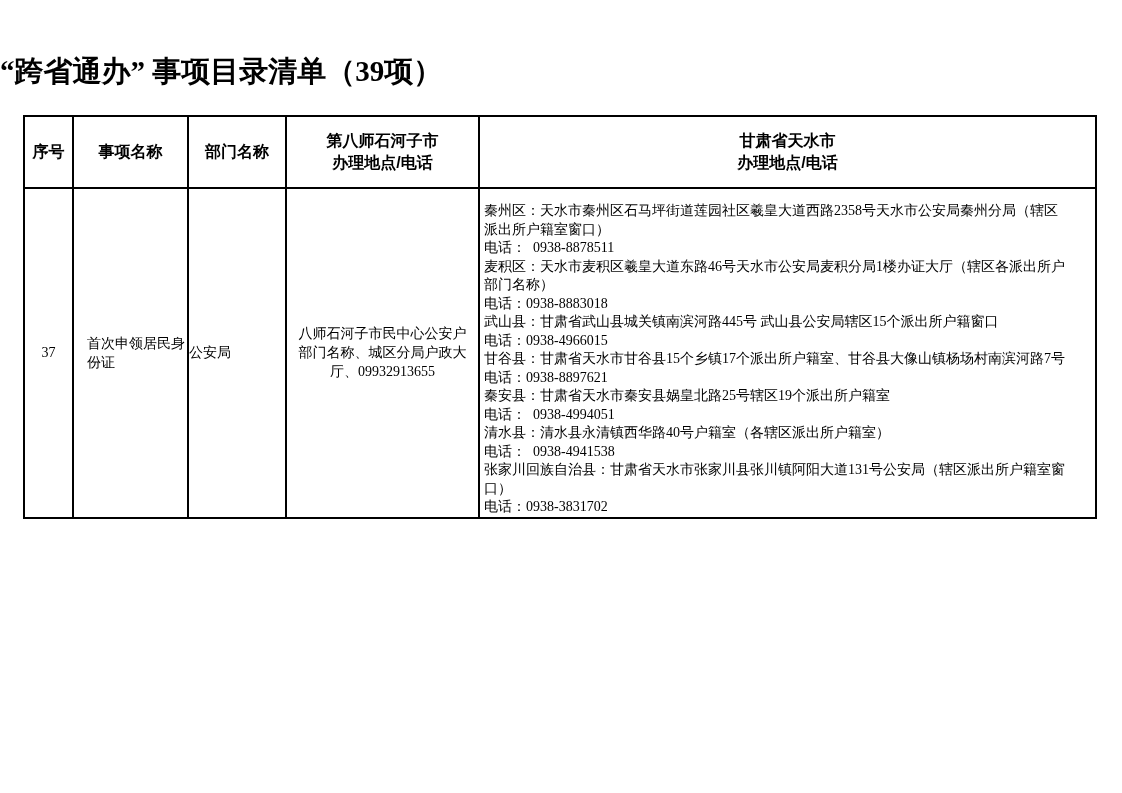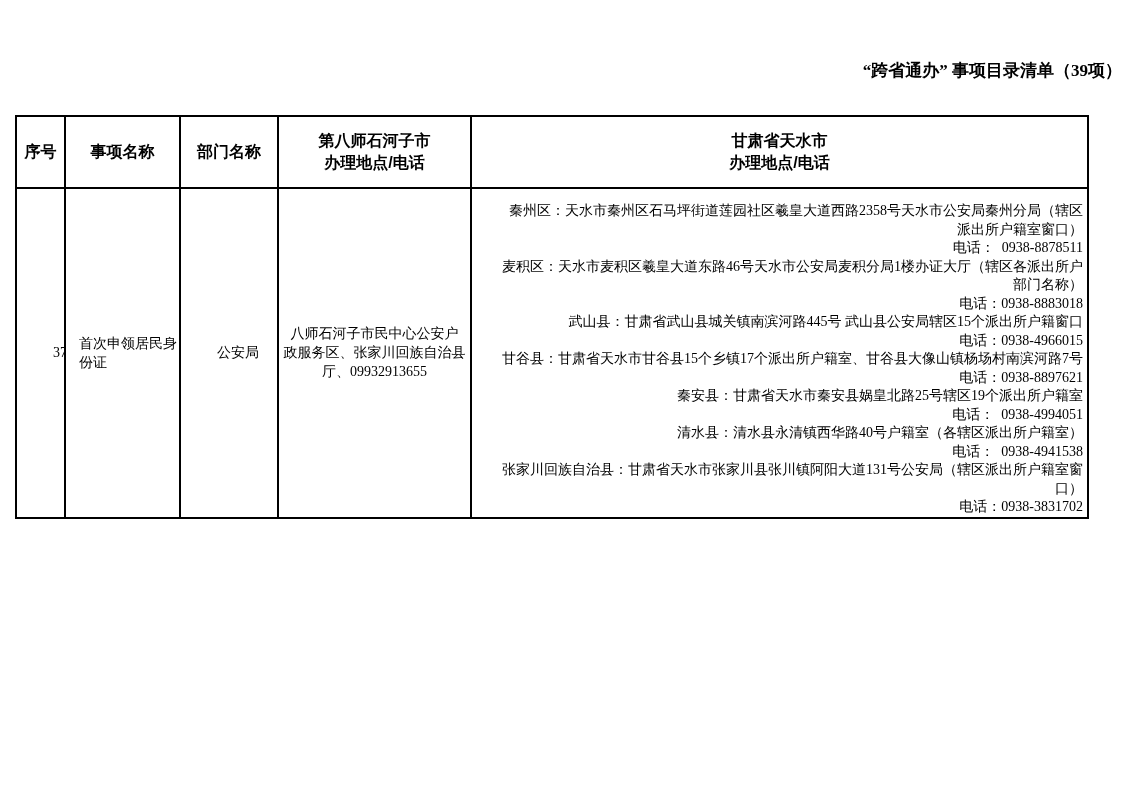--- a/index.html
+++ b/index.html
@@ -16,30 +16,30 @@
     width: 1122px;
     height: 793px;
     background: #ffffff;
     overflow: hidden;
   }
   .doc-title {
     position: absolute;
     top: 55px;
     left: 0;
     width: 100%;
-    text-align: right;
+    text-align: left;
     font-family: "Liberation Serif", serif;
     font-weight: bold;
-    font-size: 17px;
+    font-size: 29px;
     line-height: 32px;
     color: #000000;
   }
   table.catalog {
     position: absolute;
-    left: 15px;
+    left: 23px;
     top: 115px;
     width: 1072px;
     border-collapse: collapse;
     table-layout: fixed;
   }
   table.catalog th,
   table.catalog td {
     border: 2px solid #000000;
     vertical-align: middle;
     overflow: hidden;
@@ -51,29 +51,28 @@
     font-size: 16px;
     line-height: 22px;
     text-align: center;
     color: #000000;
   }
   tbody td {
     height: 322px;
     font-size: 14px;
     line-height: 19px;
     color: #000000;
-    padding-left: 36px;
   }
   td.cell-index { text-align: center; }
   td.cell-item  { text-align: left; padding-left: 13px; padding-right: 4px; }
   td.cell-dept  { text-align: left; }
   td.cell-shz   { text-align: center; padding: 0 4px; }
   td.cell-tsw   {
     vertical-align: top;
-    text-align: right;
+    text-align: left;
     padding: 13px 4px 0 4px;
     line-height: 18.5px;
   }
   .lines div { white-space: pre; }
 </style>
 </head>
 <body>
 
 <div class="page">
 
@@ -105,21 +104,21 @@
     <tbody>
       <tr>
         <td class="cell-index">37</td>
         <td class="cell-item lines">
             <div>首次申领居民身</div>
             <div>份证</div>
           </td>
         <td class="cell-dept">公安局</td>
         <td class="cell-shz lines">
             <div>八师石河子市民中心公安户</div>
-            <div>政服务区、张家川回族自治县</div>
+            <div>部门名称、城区分局户政大</div>
             <div>厅、09932913655</div>
           </td>
         <td class="cell-tsw lines">
             <div>秦州区：天水市秦州区石马坪街道莲园社区羲皇大道西路2358号天水市公安局秦州分局（辖区</div>
             <div>派出所户籍室窗口）</div>
             <div>电话：  0938-8878511</div>
             <div>麦积区：天水市麦积区羲皇大道东路46号天水市公安局麦积分局1楼办证大厅（辖区各派出所户</div>
             <div>部门名称）</div>
             <div>电话：0938-8883018</div>
             <div>武山县：甘肃省武山县城关镇南滨河路445号 武山县公安局辖区15个派出所户籍窗口</div>

